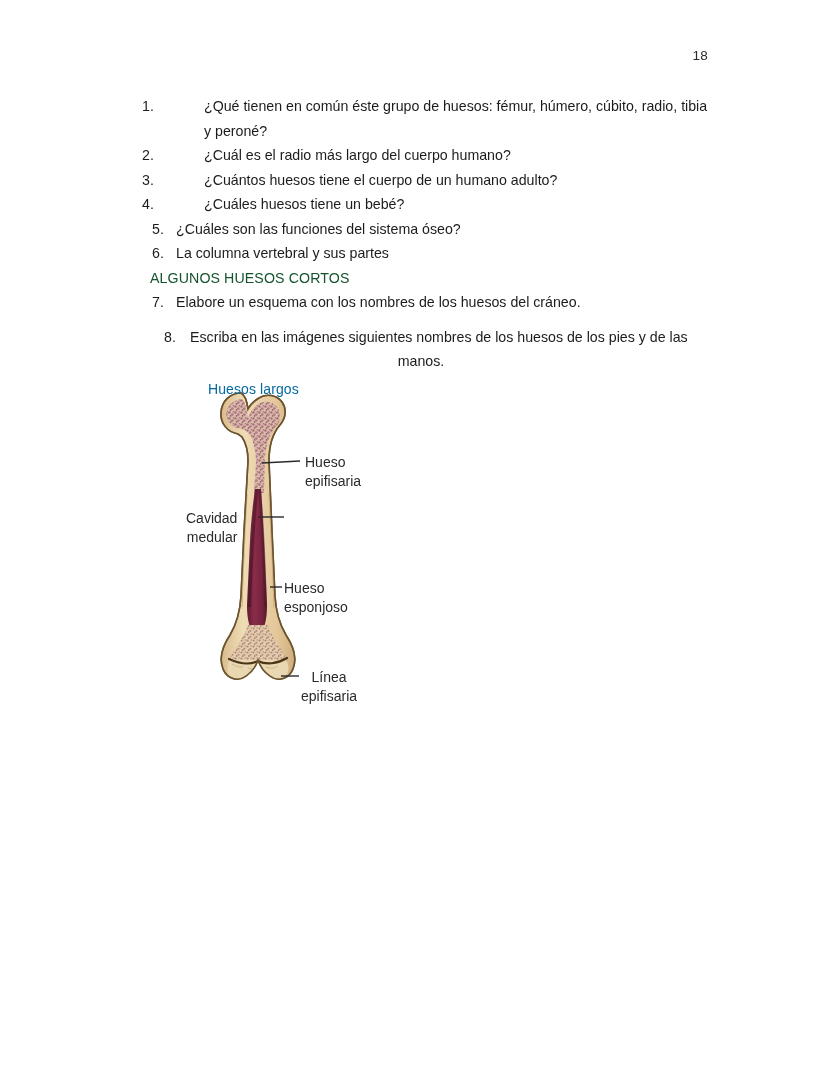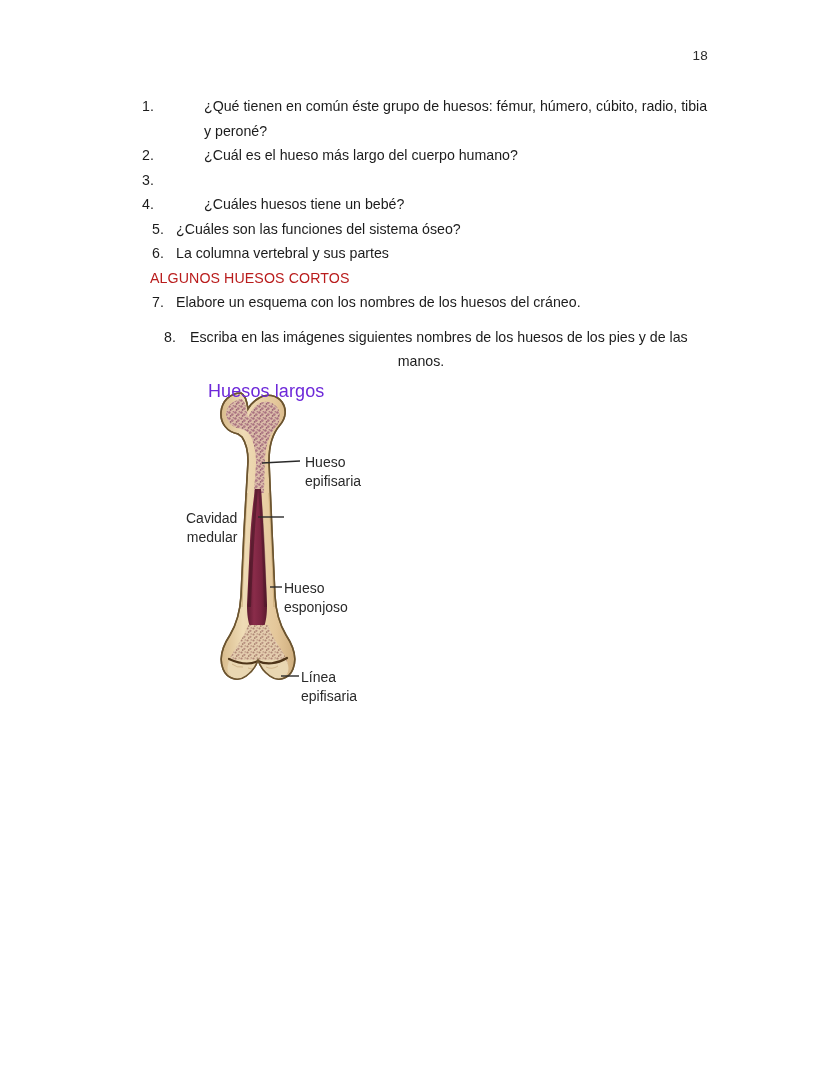--- a/index.html
+++ b/index.html
@@ -63,21 +63,21 @@
   }
   .q-row.compact .q-num {
     width: 24px;
     flex: 0 0 24px;
   }
 
   
   .q-plain {
     font-size: 14.2px;
     line-height: 24.5px;
-    color: #b91c1c;
+    color: #14532d;
     padding-left: 8px;
     letter-spacing: .1px;
   }
 
   
   .q-eight {
     position: absolute;
     left: 142px;
     top: 325px;
     width: 568px;
@@ -106,58 +106,59 @@
     width: 230px;
     height: 330px;
   }
   .figure svg {
     display: block;
   }
   .fig-title {
     position: absolute;
     left: 22px;
     top: 0px;
-    font-size: 18px;
-    color: #6d28d9;
+    font-size: 14px;
+    color: #0369a1;
     letter-spacing: .1px;
   }
 
   .fig-label {
     position: absolute;
     font-size: 14px;
     line-height: 18.5px;
     color: #2a2a2a;
     white-space: nowrap;
   }
   .lbl-esponjoso { left: 119px; top: 72px; }
   .lbl-cavidad   { left: 0px;   top: 128px; text-align: right; }
   .lbl-compacto  { left: 98px;  top: 198px; }
-  .lbl-epifisaria{ left: 115px; top: 287px; }
+  .lbl-epifisaria{ left: 115px; top: 287px; text-align: center; }
 </style>
 </head>
 <body>
 
 <div class="page">
 
   <div class="page-number">18</div>
 
   <div class="question-block">
 
     <div class="q-row tabbed">
       <span class="q-num">1.</span>
       <span class="q-text">¿Qué tienen en común éste grupo de huesos: fémur, húmero, cúbito, radio, tibia y peroné?</span>
     </div>
 
     <div class="q-row tabbed">
       <span class="q-num">2.</span>
-      <span class="q-text">¿Cuál es el hueso más largo del cuerpo humano?</span>
+      <span class="q-text">¿Cuál es el radio más largo del cuerpo humano?</span>
     </div>
 
     <div class="q-row tabbed">
       <span class="q-num">3.</span>
+      <span class="q-text">¿Cuántos huesos tiene el cuerpo de un humano adulto?</span>
     </div>
 
     <div class="q-row tabbed">
       <span class="q-num">4.</span>
       <span class="q-text">¿Cuáles huesos tiene un bebé?</span>
     </div>
 
     <div class="q-row compact">
       <span class="q-num">5.</span>
       <span class="q-text">¿Cuáles son las funciones del sistema óseo?</span>

